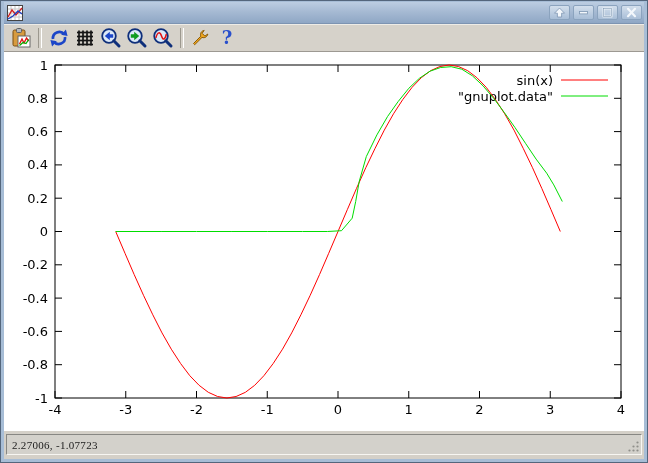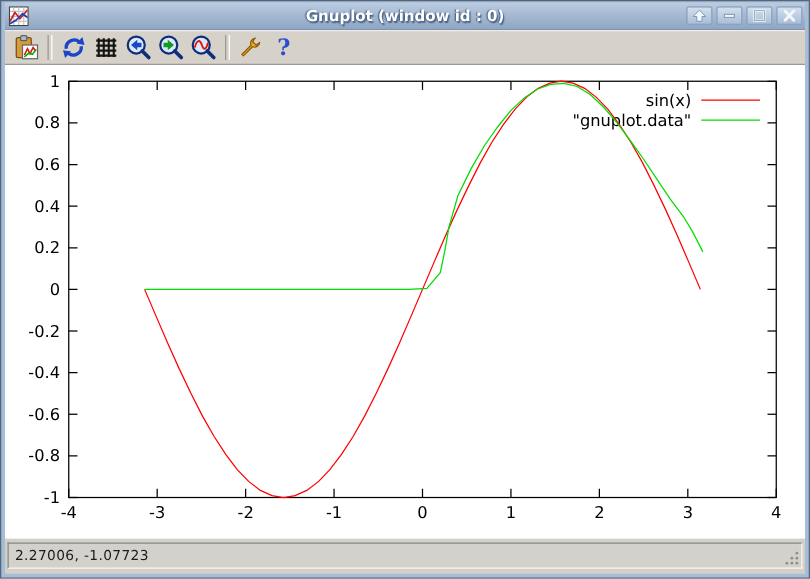--- a/index.html
+++ b/index.html
@@ -48,21 +48,21 @@
   .tick{font-family:"DejaVu Sans",sans-serif;font-size:13px;fill:#000;}
   .legend{font-family:"DejaVu Sans",sans-serif;font-size:13px;fill:#000;}
   
   .statusbar{height:28px;background:#d4d0c8;box-sizing:border-box;padding:3px 2px 2px 2px;}
   .status-field{
     height:21px;box-sizing:border-box;background:#d3d1cb;position:relative;
     border-top:1px solid #878783;border-left:1px solid #878783;
     border-bottom:1px solid #f7f6f2;border-right:1px solid #f7f6f2;
     display:flex;align-items:center;
   }
-  .status-field span{font-size:11px;color:#1b1b1b;padding-left:5px;letter-spacing:0.3px;}
+  .status-field span{font-size:11px;color:#1b1b1b;padding-left:5px;letter-spacing:0.3px;font-family:Liberation Serif, serif;}
   .grip{position:absolute;right:1px;bottom:1px;cursor:nwse-resize;}
 </style>
 </head>
 <body>
 
 <div class="window">
 
   <div class="titlebar">
     <svg class="win-icon" viewBox="0 0 16 16">
       <rect x="0.5" y="0.5" width="15" height="15" fill="#ffffff" stroke="#444"></rect>
@@ -70,21 +70,20 @@
         <line x1="4" y1="1" x2="4" y2="15"></line>
           <line x1="8" y1="1" x2="8" y2="15"></line>
           <line x1="12" y1="1" x2="12" y2="15"></line>
         <line x1="1" y1="4" x2="15" y2="4"></line>
           <line x1="1" y1="8" x2="15" y2="8"></line>
           <line x1="1" y1="12" x2="15" y2="12"></line>
       </g>
       <polyline points="1,12 5,5 9,10 15,3" fill="none" stroke="#d02020" stroke-width="1.4"></polyline>
       <polyline points="1,14 6,11 11,6 15,9" fill="none" stroke="#2040c0" stroke-width="1.4"></polyline>
     </svg>
-    <div class="title-text">Gnuplot (window id : 0)</div>
     <div class="win-buttons">
       <div class="win-btn">
         <svg width="13" height="11" viewBox="0 0 13 11">
           <polygon points="6.5,1 11.5,6.2 8.6,6.2 8.6,10 4.4,10 4.4,6.2 1.5,6.2" fill="#f3f7fb" stroke="#7d96b2" stroke-width="0.8"></polygon>
         </svg>
       </div>
       <div class="win-btn">
         <svg width="13" height="11" viewBox="0 0 13 11">
           <rect x="2.5" y="4.5" width="8" height="2.4" fill="#f3f7fb" stroke="#7d96b2" stroke-width="0.8"></rect>
         </svg>

